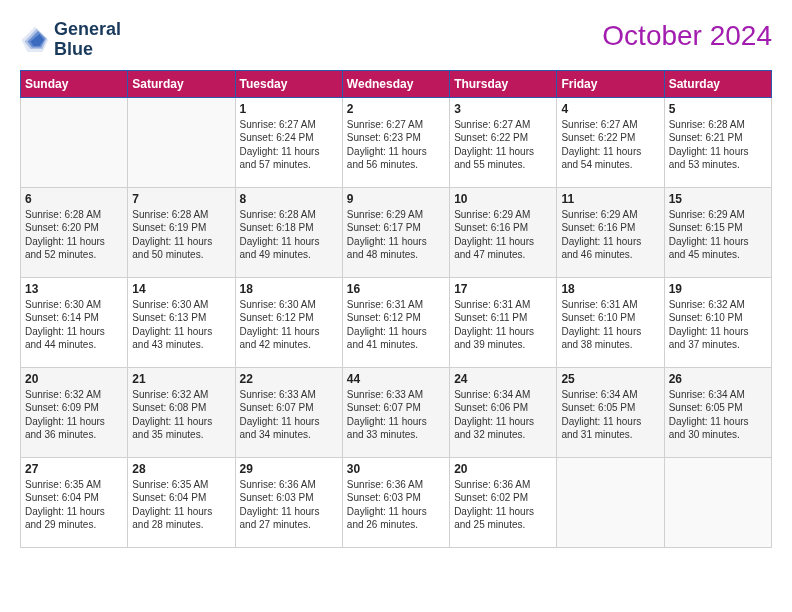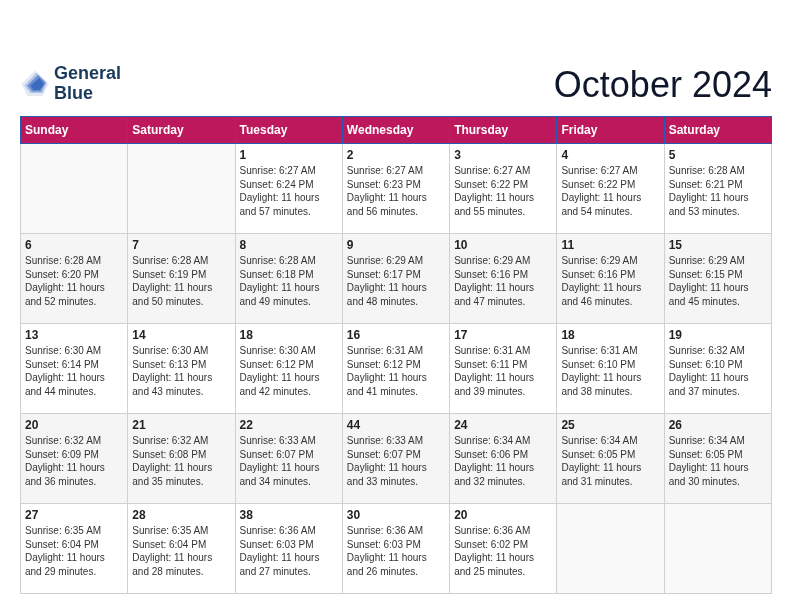--- a/index.html
+++ b/index.html
@@ -8,43 +8,42 @@
       background: #fff;
       width: 792px;
       min-height: 612px;
       padding: 20px;
     }
     .header {
       display: flex;
       justify-content: space-between;
       align-items: flex-start;
       margin-bottom: 10px;
-      margin-top: 44px;
     }
     .logo {
       display: flex;
       align-items: center;
       gap: 4px;
     }
     .logo-text {
       font-size: 18px;
       font-weight: bold;
       color: #1a3a5c;
       line-height: 1.1;
     }
     .logo-icon {
       width: 30px;
       height: 30px;
     }
     .title-section {
       text-align: right;
     }
     .month-title {
-      font-size: 36px;
-      color: #0f172a;
+      font-size: 28px;
+      color: #a21caf;
       font-weight: 300;
     }
     .location {
       font-size: 15px;
       color: #333;
     }
     table {
       width: 100%;
       border-collapse: collapse;
       font-size: 11px;
@@ -296,21 +295,21 @@
 Sunset: 6:04 PM
 Daylight: 11 hours and 29 minutes.</div>
         </td>
         <td>
           <span class="day-num">28</span>
           <div class="day-info" style="white-space: pre-line;">Sunrise: 6:35 AM
 Sunset: 6:04 PM
 Daylight: 11 hours and 28 minutes.</div>
         </td>
         <td>
-          <span class="day-num">38</span>
+          <span class="day-num">29</span>
           <div class="day-info" style="white-space: pre-line;">Sunrise: 6:36 AM
 Sunset: 6:03 PM
 Daylight: 11 hours and 27 minutes.</div>
         </td>
         <td>
           <span class="day-num">30</span>
           <div class="day-info" style="white-space: pre-line;">Sunrise: 6:36 AM
 Sunset: 6:03 PM
 Daylight: 11 hours and 26 minutes.</div>
         </td>

